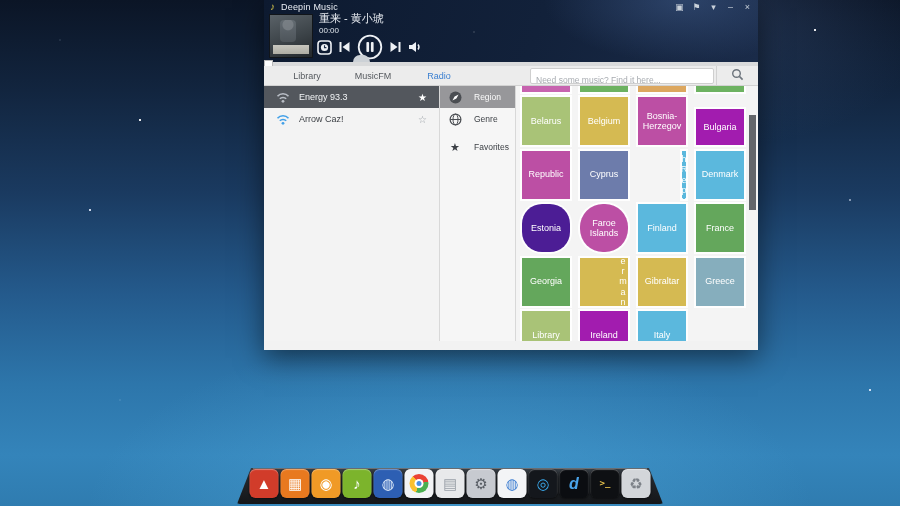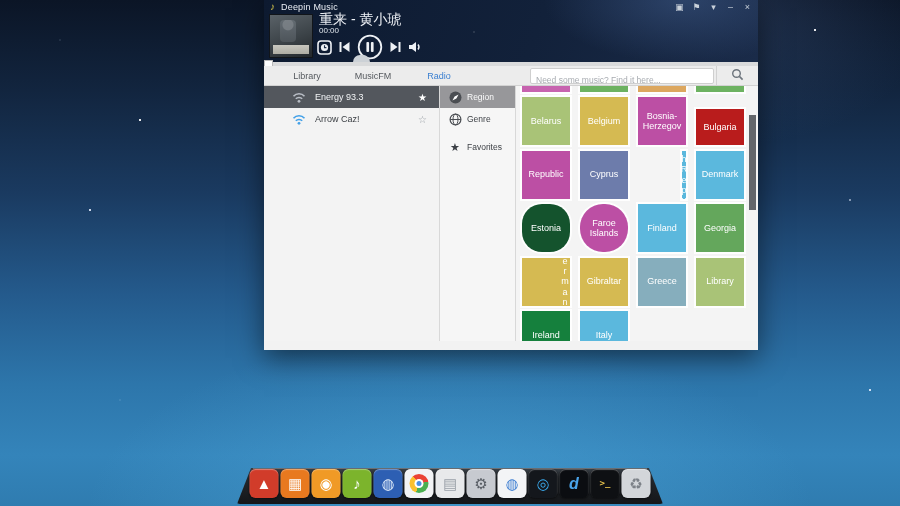--- a/index.html
+++ b/index.html
@@ -50,21 +50,21 @@
   .winctl span { color:#c9d1da; font-size:9px; line-height:10px; width:11px; text-align:center; cursor:default; }
 
   .album { position:absolute; left:5px; top:14px; width:44px; height:44px;
     background:linear-gradient(160deg,#5a6268 0%,#3c4348 55%,#23282c 100%); border:1px solid #11151a; }
   .album::after { content:""; position:absolute; left:3px; right:3px; bottom:3px; height:9px;
     background:linear-gradient(#d8d6cd,#bdbbb0); opacity:.9; }
   .album::before { content:""; position:absolute; left:10px; top:5px; width:16px; height:22px;
     background:radial-gradient(circle at 50% 22%, #8a9096 0 5px, transparent 6px),
                linear-gradient(#6d757c,#565d63); border-radius:4px; opacity:.7; }
 
-  .song-title { position:absolute; left:55px; top:11px; color:#eef1f6; font-size:14px; }
+  .song-title { position:absolute; left:55px; top:11px; color:#eef1f6; font-size:11px; }
   .song-time  { position:absolute; left:55px; top:26px; color:#dfe5ec; font-size:8px; }
   .controls { position:absolute; left:53px; top:34px; display:flex; align-items:center; gap:7px; }
   .ctl { display:flex; align-items:center; justify-content:center; }
 
   .progress { position:absolute; left:0; top:62px; width:494px; height:4px; background:#d9dadb; }
   .progress .handle { position:absolute; left:0; top:-2px; width:9px; height:8px; background:#fdfdfd; border:1px solid #b9b9b9; }
   .pull-tab { position:absolute; left:89px; top:55px; width:17px; height:7px; background:#ccd1d6; border-radius:9px 9px 0 0; }
 
   
   .tabbar { position:absolute; left:0; top:66px; width:494px; height:20px; background:#ececec; border-bottom:1px solid #d2d2d2; }
@@ -72,33 +72,33 @@
   .tab { width:66px; text-align:center; font-size:9px; color:#55595e; line-height:20px; cursor:default; }
   .tab.active { color:#3a7fd0; }
   .searchbox { position:absolute; left:266px; top:2px; width:184px; height:16px; background:#fff; border:1px solid #cfcfcf; border-radius:2px; }
   .searchbox input { width:100%; height:100%; border:0; outline:0; background:transparent; font-size:8.5px; color:#444; padding:0 5px; font-family:"Liberation Sans",sans-serif; }
   .searchbox input::placeholder { color:#a7abb0; }
   .search-btn { position:absolute; left:452px; top:0; width:42px; height:20px; border-left:1px solid #d2d2d2; display:flex; align-items:center; justify-content:center; }
 
   
   .content { position:absolute; left:0; top:86px; width:494px; height:255px; display:flex; }
   .stations { width:176px; height:100%; background:#f3f3f3; border-right:1px solid #d8d8d8; }
-  .station { height:22px; display:flex; align-items:center; font-size:9px; color:#3d4146; position:relative;padding-left:16px; }
+  .station { height:22px; display:flex; align-items:center; font-size:9px; color:#3d4146; position:relative; }
   .station.active { background:#53575d; color:#f2f4f6; }
   .station .wifi { margin-left:12px; display:flex; }
   .station .name { margin-left:9px; }
   .station .star { position:absolute; right:12px; font-size:10px; }
   .station.active .star { color:#ffffff; }
   .station .star.off { color:#9aa0a6; }
 
   .midnav { width:76px; height:100%; background:#f6f6f6; border-right:1px solid #d8d8d8; }
   .navrow { height:22px; display:flex; align-items:center; font-size:8.5px; color:#3d4146; }
   .navrow.active { background:#97979a; color:#fbfbfb; }
   .navrow .nicon { margin-left:8px; width:14px; display:flex; justify-content:center; }
-  .navrow .nlabel { margin-left:5px; }
+  .navrow .nlabel { margin-left:12px; }
   .navrow.gap { margin-top:6px; }
   .fav-star { color:#3c4046; font-size:11px; line-height:1; }
 
   
   .gridpane { position:relative; flex:1; height:100%; background:#f4f4f4; overflow:hidden; }
   .sliver { position:absolute; top:0; width:48px; height:6px; box-shadow:0 0 0 2px rgba(255,255,255,.9); }
   .tiles { position:absolute; left:6px; top:11px; display:grid; grid-template-columns:repeat(4,48px); grid-auto-rows:48px; column-gap:10px; row-gap:5.5px; }
   .tile { display:flex; align-items:center; justify-content:center; text-align:center; color:#fff;
     font-size:9px; line-height:1.15; padding:2px; box-shadow:0 0 0 2px rgba(255,255,255,.9); cursor:default; overflow:hidden; word-break:break-word; }
   .vscroll { position:absolute; right:2px; top:29px; width:7px; height:95px; background:#63666b; }
@@ -264,34 +264,35 @@
 
       <div class="gridpane">
         <div class="sliver" style="left: 6px; background: rgb(199, 99, 175);"></div>
         <div class="sliver" style="left: 64px; background: rgb(109, 178, 97);"></div>
         <div class="sliver" style="left: 122px; background: rgb(220, 167, 95);"></div>
         <div class="sliver" style="left: 180px; background: rgb(109, 178, 97);"></div>
         <div class="tiles">
           <div class="tile" style="background: rgb(169, 195, 119);">Belarus</div>
           <div class="tile" style="background: rgb(213, 186, 82);">Belgium</div>
           <div class="tile" style="background: rgb(188, 79, 164);">Bosnia-Herzegov</div>
-          <div class="tile" style="background: #b91c1c; margin-top: 12px;">Bulgaria</div>
+          <div class="tile" style="background: #a21caf; margin-top: 12px;">Bulgaria</div>
           <div class="tile" style="background: rgb(188, 79, 164);">Republic</div>
           <div class="tile" style="background: rgb(109, 124, 171);">Cyprus</div>
           <div class="tile" style="background: rgb(91, 184, 221); margin-left: 44px;">Czech Republic</div>
           <div class="tile" style="background: rgb(91, 184, 221);">Denmark</div>
-          <div class="tile" style="background: #14532d; border-radius: 20px;">Estonia</div>
+          <div class="tile" style="background: #4c1d95; border-radius: 20px;">Estonia</div>
           <div class="tile" style="background: rgb(188, 79, 164); border-radius: 23px;">Faroe Islands</div>
           <div class="tile" style="background: rgb(91, 184, 221);">Finland</div>
+          <div class="tile" style="background: rgb(100, 167, 92);">France</div>
           <div class="tile" style="background: rgb(100, 167, 92); text-align: center;">Georgia</div>
           <div class="tile" style="background: rgb(213, 186, 82); padding-left: 40px;">Germany</div>
           <div class="tile" style="background: rgb(213, 186, 82);">Gibraltar</div>
           <div class="tile" style="background: rgb(134, 174, 189);">Greece</div>
           <div class="tile" style="background: rgb(169, 195, 119);">Library</div>
-          <div class="tile" style="background: #15803d;">Ireland</div>
+          <div class="tile" style="background: #a21caf;">Ireland</div>
           <div class="tile" style="background: rgb(91, 184, 221);">Italy</div>
         </div>
         <div class="vscroll"></div>
       </div>
     </div>
 
   </div>
 
   <div class="dock">
     <div class="dock-tray"></div>

